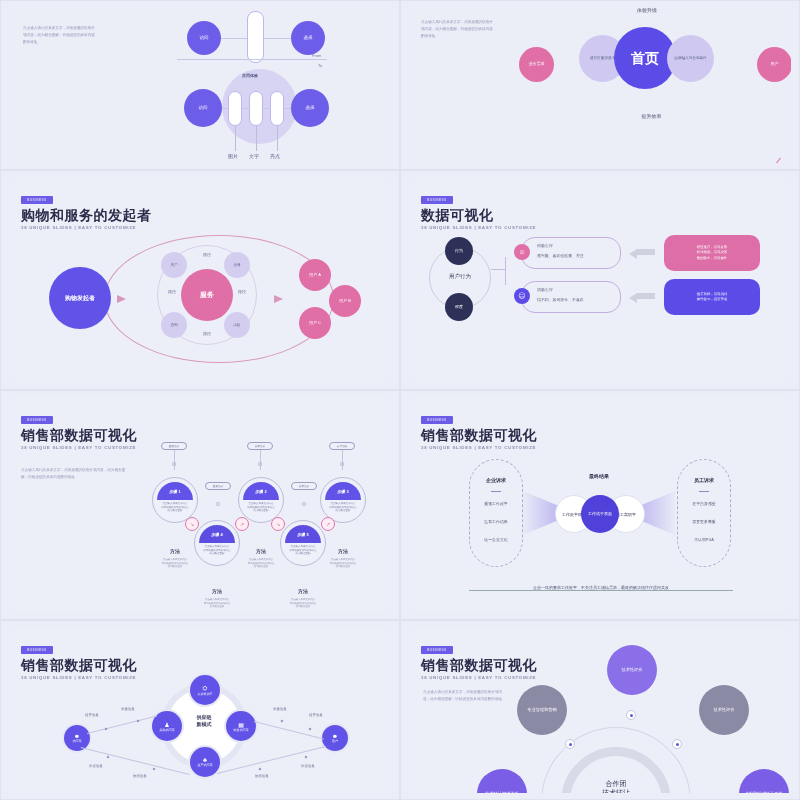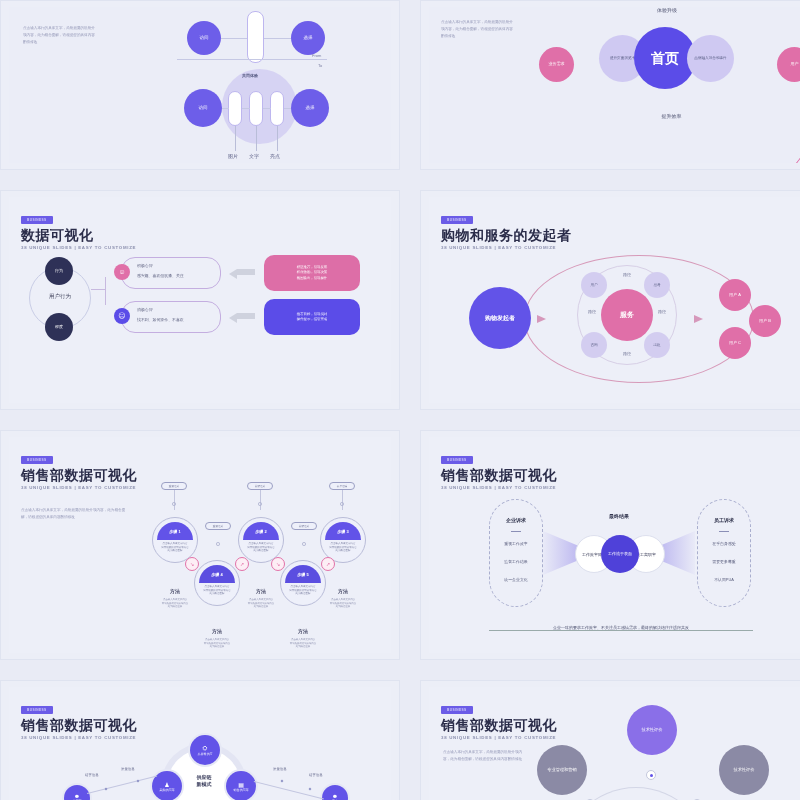--- a/index.html
+++ b/index.html
@@ -1,17 +1,17 @@
 <!DOCTYPE html>
 <html><head>
 <meta charset="utf-8">
 <style>
   * { box-sizing: border-box; margin:0; padding:0; }
   html,body { width:800px; height:800px; background:#e9ebf5; font-family:"Liberation Sans","DejaVu Sans",sans-serif; }
-  #grid { width:800px; height:596px; display:grid; grid-template-columns:400px 400px; grid-template-rows:170px 220px 230px 180px;gap:20px; }
+  #grid { width:800px; height:596px; display:grid; grid-template-columns:400px 400px; grid-template-rows:170px 220px 230px 180px; }
   .slide { position:relative; overflow:hidden; background:#eceef7; border:1px solid #dfe3f0; }
   .inner { position:absolute; left:8px; top:6px; right:8px; bottom:6px; background:#edeff8; overflow:hidden; }
   .slide.r1 .inner { background:#ebedf7; }
 
   
   .badge { display:inline-block; background:#6b5ce7; color:#cfc9f7; font-size:3.2px; letter-spacing:.4px;
            padding:2px 6px; border-radius:1px; font-weight:700; }
   .h-title { font-size:14px; font-weight:900; color:#2b2d4a; letter-spacing:.5px; margin-top:3px; line-height:1.05; }
   .h-sub { font-size:4.4px; color:#8b8fae; letter-spacing:.7px; margin-top:2px; font-weight:600; }
   .hdr { position:absolute; left:12px; top:10px; }
@@ -164,20 +164,73 @@
         </div>
     <div class="circ" style="left:348px;top:40px;width:35px;height:35px;background:#e06fa8;font-size:4px;">
       <span>用户</span>
         </div>
 
     <div class="arcp" style="left:205px;top:108px;width:180px;height:90px;transform:rotate(158deg);"></div>
     <div class="lbl" style="left:215px;top:106px;width:55px;font-size:5px;color:#4e5270;">提升效率</div>
   </div>
     </div>
 
+  <div class="slide s3">
+      <div class="inner">
+    <div class="hdr">
+      <div class="badge">BUSINESS</div>
+      <div class="h-title">购物和服务的发起者</div>
+      <div class="h-sub">38 UNIQUE SLIDES | EASY TO CUSTOMIZE</div>
+    </div>
+
+    <div class="ell" style="left:95px;top:58px;width:230px;height:128px;"></div>
+
+    <div class="circ" style="left:40px;top:90px;width:62px;height:62px;background:#6253e8;font-size:6px;font-weight:700;">
+      <span>购物发起者</span>
+        </div>
+
+    <div class="bigring" style="left:148px;top:68px;width:100px;height:100px;"></div>
+
+    <div class="circ" style="left:152px;top:75px;width:26px;height:26px;background:#d3cdf0;font-size:3.6px;color:#60648a;">
+      <span>用户</span>
+        </div>
+    <div class="circ" style="left:215px;top:75px;width:26px;height:26px;background:#d3cdf0;font-size:3.6px;color:#60648a;">
+      <span>思考</span>
+        </div>
+    <div class="circ" style="left:215px;top:135px;width:26px;height:26px;background:#d3cdf0;font-size:3.6px;color:#60648a;">
+      <span>出租</span>
+        </div>
+    <div class="circ" style="left:152px;top:135px;width:26px;height:26px;background:#d3cdf0;font-size:3.6px;color:#60648a;">
+      <span>咨询</span>
+        </div>
+
+    <div class="circ" style="left:172px;top:92px;width:52px;height:52px;background:#e06fa8;font-size:7px;font-weight:700;">
+      <span>服务</span>
+        </div>
+
+    <div class="lbl" style="left:183px;top:76px;width:30px;font-size:4px;">路径</div>
+    <div class="lbl" style="left:220px;top:113px;width:26px;font-size:4px;">路径</div>
+    <div class="lbl" style="left:183px;top:155px;width:30px;font-size:4px;">路径</div>
+    <div class="lbl" style="left:150px;top:113px;width:26px;font-size:4px;">路径</div>
+
+    <div style="position:absolute;left:108px;top:118px;width:0;height:0;border-top:4px solid transparent;border-bottom:4px solid transparent;border-left:9px solid #d698bb;"></div>
+    <div style="position:absolute;left:265px;top:118px;width:0;height:0;border-top:4px solid transparent;border-bottom:4px solid transparent;border-left:9px solid #d698bb;"></div>
+
+    <div class="circ" style="left:290px;top:82px;width:32px;height:32px;background:#e06fa8;font-size:4px;">
+      <span>用户 A</span>
+        </div>
+    <div class="circ" style="left:320px;top:108px;width:32px;height:32px;background:#e06fa8;font-size:4px;">
+      <span>用户 B</span>
+        </div>
+    <div class="circ" style="left:290px;top:130px;width:32px;height:32px;background:#e06fa8;font-size:4px;">
+      <span>用户 C</span>
+        </div>
+  </div>
+    </div>
+
   <div class="slide s4">
       <div class="inner">
     <div class="hdr">
       <div class="badge">BUSINESS</div>
       <div class="h-title">数据可视化</div>
       <div class="h-sub">38 UNIQUE SLIDES | EASY TO CUSTOMIZE</div>
     </div>
 
     <div class="ring" style="left:20px;top:70px;width:62px;height:62px;"></div>
     <div class="lbl" style="left:22px;top:96px;width:58px;font-size:5.5px;color:#44475f;">用户行为</div>
@@ -203,73 +256,20 @@
     <div class="arwtail" style="left:228px;top:72px;width:18px;"></div>
     <div class="arw" style="left:220px;top:72px;"></div>
     <div class="arwtail" style="left:228px;top:116px;width:18px;"></div>
     <div class="arw" style="left:220px;top:116px;"></div>
 
     <div class="tag" style="left:255px;top:58px;width:96px;height:36px;background:#dd6ea7;white-space:pre-line;">精区推荐，引导发现
 权益激励，引导决策
 氛围输出，引导操作</div>
     <div class="tag" style="left:255px;top:102px;width:96px;height:36px;background:#5b4ce8;white-space:pre-line;">推荐目标，引导找到
 操作提示，指引完成</div>
-  </div>
-    </div>
-
-  <div class="slide s3">
-      <div class="inner">
-    <div class="hdr">
-      <div class="badge">BUSINESS</div>
-      <div class="h-title">购物和服务的发起者</div>
-      <div class="h-sub">38 UNIQUE SLIDES | EASY TO CUSTOMIZE</div>
-    </div>
-
-    <div class="ell" style="left:95px;top:58px;width:230px;height:128px;"></div>
-
-    <div class="circ" style="left:40px;top:90px;width:62px;height:62px;background:#6253e8;font-size:6px;font-weight:700;">
-      <span>购物发起者</span>
-        </div>
-
-    <div class="bigring" style="left:148px;top:68px;width:100px;height:100px;"></div>
-
-    <div class="circ" style="left:152px;top:75px;width:26px;height:26px;background:#d3cdf0;font-size:3.6px;color:#60648a;">
-      <span>用户</span>
-        </div>
-    <div class="circ" style="left:215px;top:75px;width:26px;height:26px;background:#d3cdf0;font-size:3.6px;color:#60648a;">
-      <span>思考</span>
-        </div>
-    <div class="circ" style="left:215px;top:135px;width:26px;height:26px;background:#d3cdf0;font-size:3.6px;color:#60648a;">
-      <span>出租</span>
-        </div>
-    <div class="circ" style="left:152px;top:135px;width:26px;height:26px;background:#d3cdf0;font-size:3.6px;color:#60648a;">
-      <span>咨询</span>
-        </div>
-
-    <div class="circ" style="left:172px;top:92px;width:52px;height:52px;background:#e06fa8;font-size:7px;font-weight:700;">
-      <span>服务</span>
-        </div>
-
-    <div class="lbl" style="left:183px;top:76px;width:30px;font-size:4px;">路径</div>
-    <div class="lbl" style="left:220px;top:113px;width:26px;font-size:4px;">路径</div>
-    <div class="lbl" style="left:183px;top:155px;width:30px;font-size:4px;">路径</div>
-    <div class="lbl" style="left:150px;top:113px;width:26px;font-size:4px;">路径</div>
-
-    <div style="position:absolute;left:108px;top:118px;width:0;height:0;border-top:4px solid transparent;border-bottom:4px solid transparent;border-left:9px solid #d698bb;"></div>
-    <div style="position:absolute;left:265px;top:118px;width:0;height:0;border-top:4px solid transparent;border-bottom:4px solid transparent;border-left:9px solid #d698bb;"></div>
-
-    <div class="circ" style="left:290px;top:82px;width:32px;height:32px;background:#e06fa8;font-size:4px;">
-      <span>用户 A</span>
-        </div>
-    <div class="circ" style="left:320px;top:108px;width:32px;height:32px;background:#e06fa8;font-size:4px;">
-      <span>用户 B</span>
-        </div>
-    <div class="circ" style="left:290px;top:130px;width:32px;height:32px;background:#e06fa8;font-size:4px;">
-      <span>用户 C</span>
-        </div>
   </div>
     </div>
 
   <div class="slide s5">
       <div class="inner">
     <div class="hdr">
       <div class="badge">BUSINESS</div>
       <div class="h-title">销售部数据可视化</div>
       <div class="h-sub">38 UNIQUE SLIDES | EASY TO CUSTOMIZE</div>
     </div>

